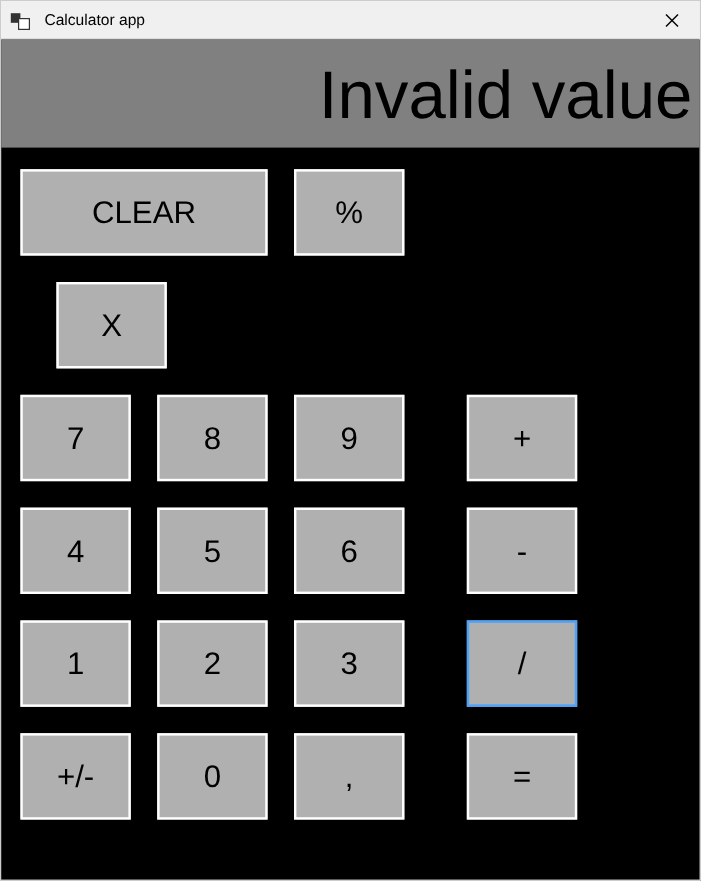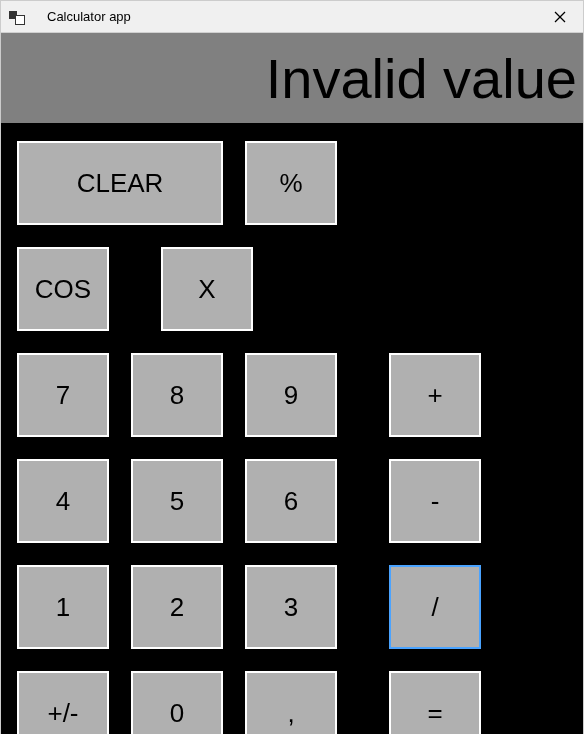--- a/index.html
+++ b/index.html
@@ -22,21 +22,21 @@
       background: #f0f0f0;
       display: flex;
       align-items: center;
       justify-content: space-between;
       padding-left: 8px;
       border-bottom: 1px solid #d0d0d0;
     }
     .titlebar-left {
       display: flex;
       align-items: center;
-      gap: 22px;
+      gap: 12px;
     }
     .app-icon {
       width: 16px;
       height: 16px;
       display: inline-block;
       position: relative;
     }
     .app-icon::before, .app-icon::after {
       content: "";
       position: absolute;
@@ -95,21 +95,21 @@
       background: #b0b0b0;
       border: 2px solid #fff;
       color: #000;
       font-size: 26px;
       font-family: inherit;
       display: flex;
       align-items: center;
       justify-content: center;
       cursor: pointer;
       width: 92px;
-      height: 84px;
+      height: 72px;
     }
     .btn-wide {
       width: 206px;
     }
     .op-col {
       margin-left: 30px;
     }
     .btn-focus {
       border: 2px solid #4aa3ff;
       outline: none;
@@ -136,21 +136,20 @@
     <div class="display">Invalid value</div>
 
     <div class="keypad">
 
       <div class="row">
         <button class="btn btn-wide">CLEAR</button>
         <button class="btn">%</button>
       </div>
 
       <div class="row">
-        <button class="btn">COS</button>
         <button class="btn op-col">X</button>
       </div>
 
       <div class="row">
         <button class="btn">7</button>
         <button class="btn">8</button>
         <button class="btn">9</button>
         <button class="btn op-col">+</button>
       </div>
 

